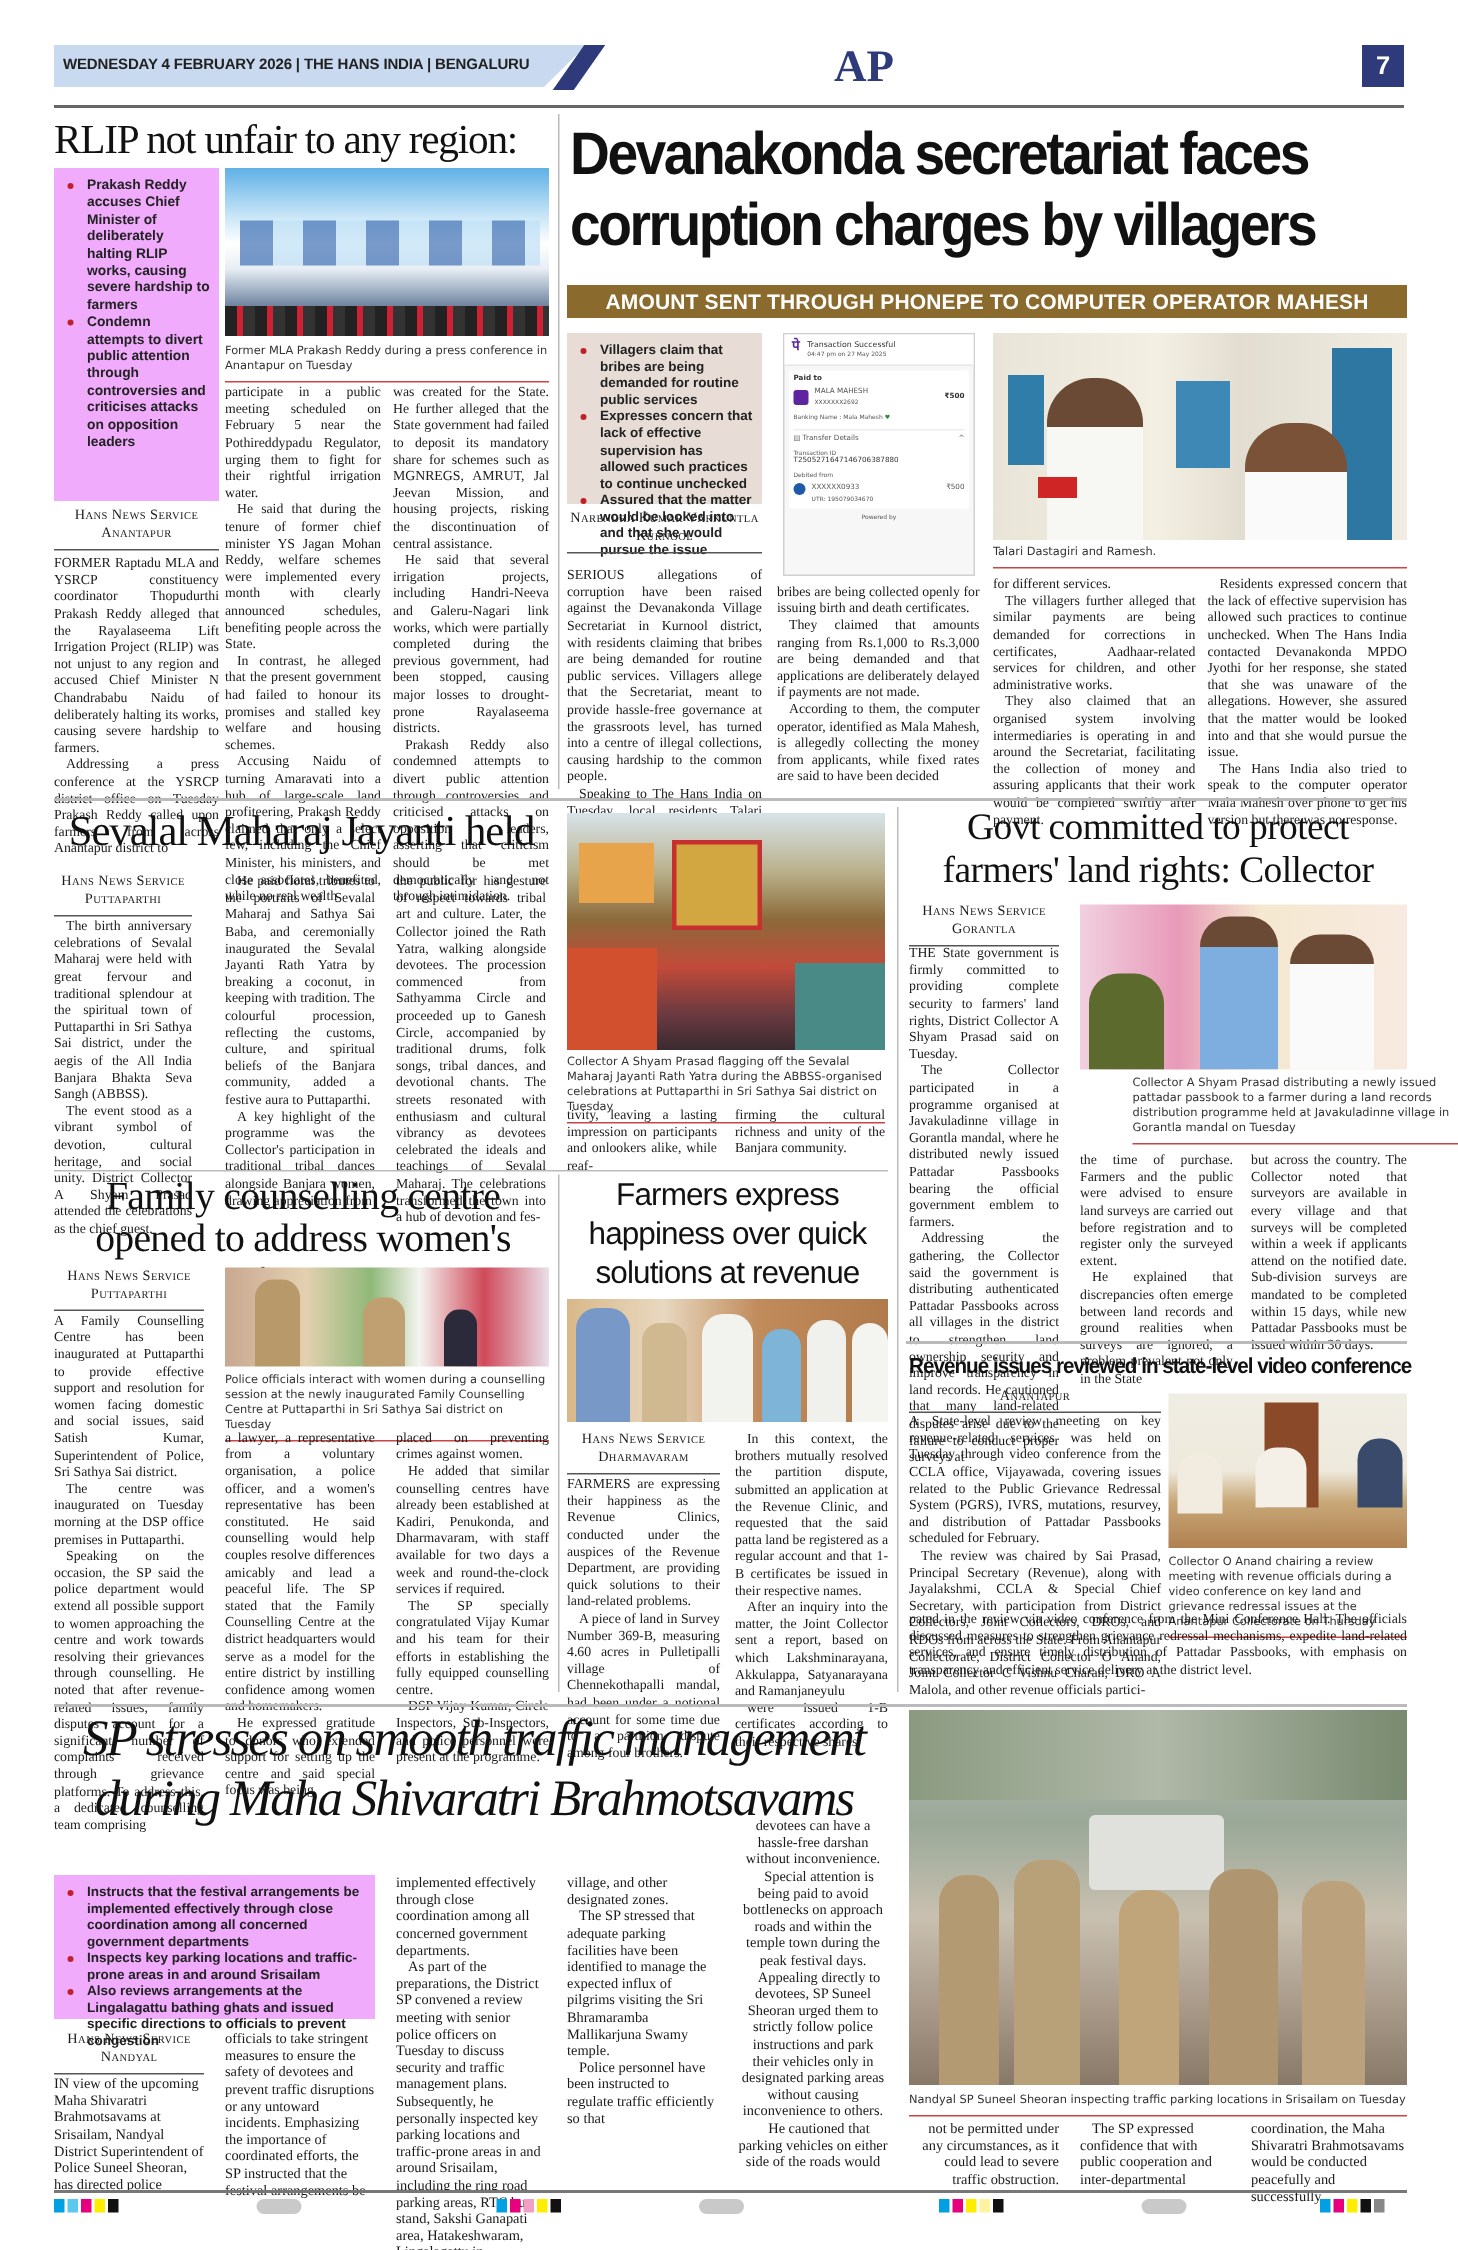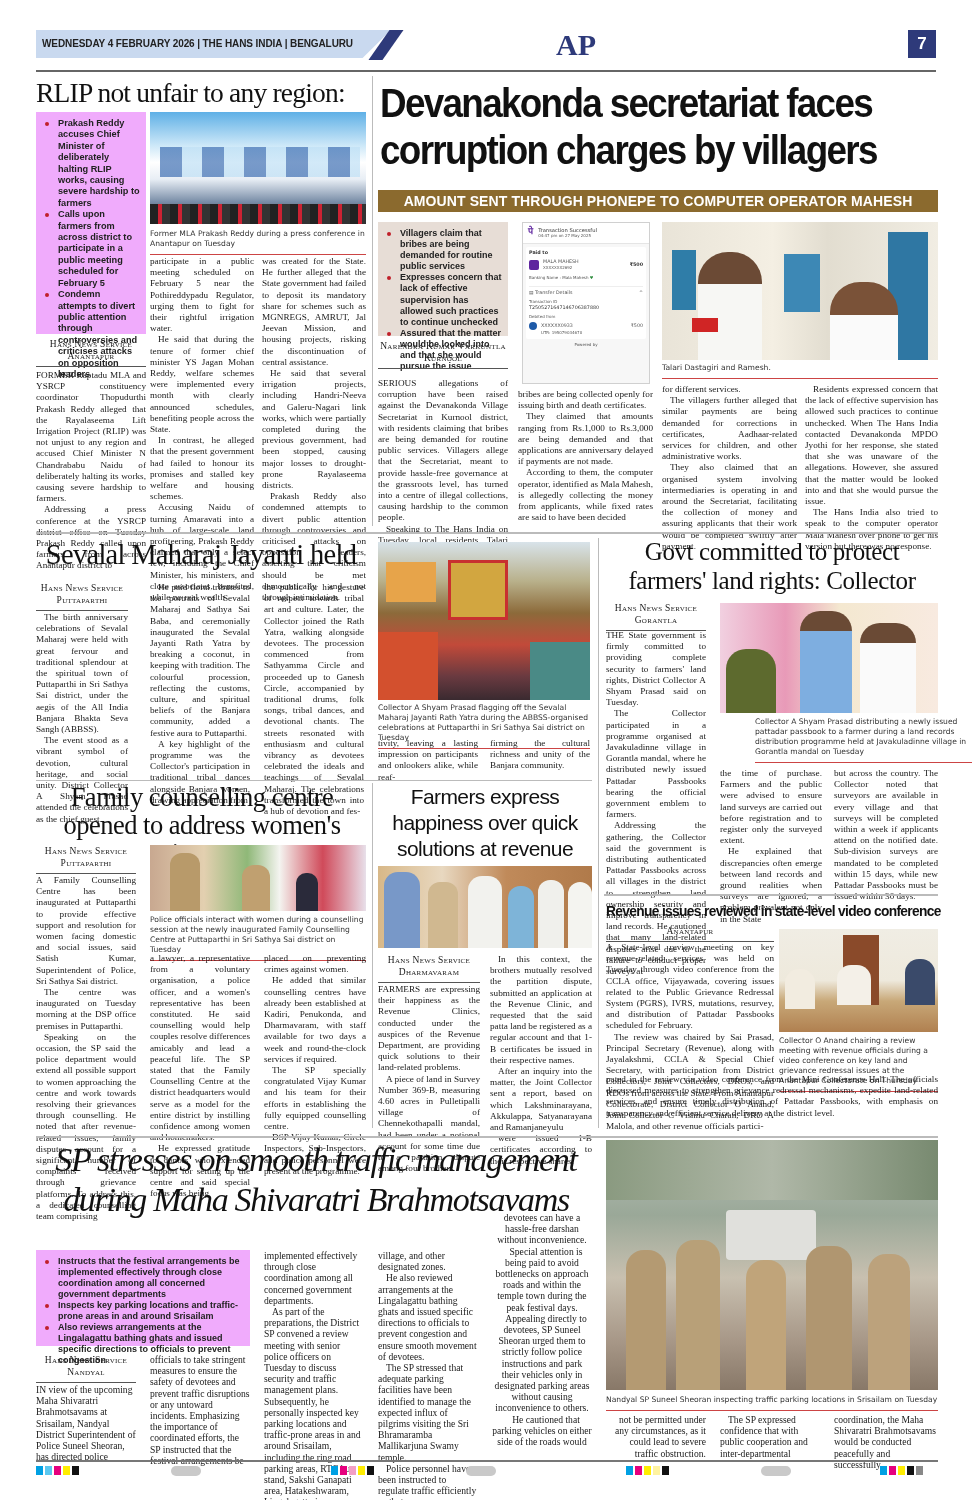--- a/index.html
+++ b/index.html
@@ -31,21 +31,20 @@
   <div style="position:absolute;left:6px;top:8px;font-family:'Liberation Sans',sans-serif;font-weight:bold;font-size:10px;color:#222;letter-spacing:-.1px">WEDNESDAY 4 FEBRUARY 2026 | THE HANS INDIA | BENGALURU</div>
   <div style="position:absolute;left:520px;top:-2px;font-family:'Liberation Serif',serif;font-weight:bold;font-size:30px;color:#2e3a7a">AP</div>
   <div style="position:absolute;right:0;top:0;width:28px;height:28px;background:#2e3a7a;color:#fff;font-family:'Liberation Sans',sans-serif;font-weight:bold;font-size:17px;text-align:center;line-height:28px">7</div>
 </div>
 <div class="rule" style="left:36px;top:70px;width:900px;height:2px;background:#666"></div>
 
 <div class="abs hl-serif" style="left:36px;top:76px;width:330px;font-size:27.5px;line-height:34px;text-align:left;letter-spacing:-.8px">RLIP not unfair to any region: YSRCP</div>
 
 <ul class="abs bullets" style="left:36px;top:112px;width:110px;height:222px;font-size:9.2px;line-height:11.4px">
   <li>Prakash Reddy accuses Chief Minister of deliberately halting RLIP works, causing severe hardship to farmers</li>
-  <li>Calls upon farmers from across district to participate in a public meeting scheduled for February 5</li>
   <li>Condemn attempts to divert public attention through controversies and criticises attacks on opposition leaders</li>
 </ul>
 
 <div class="photo" style="left:150px;top:112px;width:216px;height:112px;background:linear-gradient(180deg,#5fb0e6 0%,#cde8f8 30%,#ffffff 45%,#e8eef5 60%,#7a8ea8 80%,#2d2d33 100%)">
   <div style="position:absolute;left:10px;top:35px;width:200px;height:30px;background:repeating-linear-gradient(90deg,#3e6fb3 0 22px,#bfe0f5 22px 42px);opacity:.7"></div>
   <div style="position:absolute;left:0;bottom:0;width:100%;height:20px;background:repeating-linear-gradient(90deg,#222 0 8px,#c23 8px 12px,#333 12px 20px)"></div>
 </div>
 <div class="abs caption" style="left:150px;top:226px;width:216px">Former MLA Prakash Reddy during a press conference in Anantapur on Tuesday</div>
 
 <div class="abs" style="left:36px;top:338px;width:110px">
@@ -129,21 +128,21 @@
   <div style="position:absolute;left:30px;top:96px;width:26px;height:14px;background:#d02525"></div>
 </div>
 <div class="abs caption" style="left:662px;top:360px;width:276px">Talari Dastagiri and Ramesh.</div>
 
 <div class="abs txt" style="left:378px;top:378px;width:130px">
   <p class="first">SERIOUS allegations of corruption have been raised against the Devanakonda Village Secretariat in Kurnool district, with residents claiming that bribes are being demanded for routine public services. Villagers allege that the Secretariat, meant to provide hassle-free governance at the grassroots level, has turned into a centre of illegal collections, causing hardship to the common people.</p>
   <p>Speaking to The Hans India on Tuesday, local residents Talari Dastagiri and Ramesh alleged that</p>
 </div>
 <div class="abs txt" style="left:518px;top:389px;width:135px">
   <p class="first">bribes are being collected openly for issuing birth and death certificates.</p>
-  <p>They claimed that amounts ranging from Rs.1,000 to Rs.3,000 are being demanded and that applications are anniversary delayed if payments are not made.</p>
+  <p>They claimed that amounts ranging from Rs.1,000 to Rs.3,000 are being demanded and that applications are deliberately delayed if payments are not made.</p>
   <p>According to them, the computer operator, identified as Mala Mahesh, is allegedly collecting the money from applicants, while fixed rates are said to have been decided</p>
 </div>
 <div class="abs txt" style="left:662px;top:384px;width:135px">
   <p class="first">for different services.</p>
   <p>The villagers further alleged that similar payments are being demanded for corrections in certificates, Aadhaar-related services for children, and other administrative works.</p>
   <p>They also claimed that an organised system involving intermediaries is operating in and around the Secretariat, facilitating the collection of money and assuring applicants that their work would be completed swiftly after payment.</p>
 </div>
 <div class="abs txt" style="left:805px;top:384px;width:133px">
   <p>Residents expressed concern that the lack of effective supervision has allowed such practices to continue unchecked. When The Hans India contacted Devanakonda MPDO Jyothi for her response, she stated that she was unaware of the allegations. However, she assured that the matter would be looked into and that she would pursue the issue.</p>
   <p>The Hans India also tried to speak to the computer operator Mala Mahesh over phone to get his version but there was no response.</p>
@@ -292,21 +291,20 @@
   </div>
 <div class="abs txt" style="left:150px;top:1354px;width:100px;text-align:left;font-size:9.6px">
     <p class="first">officials to take stringent measures to ensure the safety of devotees and prevent traffic disruptions or any untoward incidents. Emphasizing the importance of coordinated efforts, the SP instructed that the festival arrangements be</p>
   </div>
 <div class="abs txt" style="left:264px;top:1250px;width:100px;text-align:left;font-size:9.6px">
     <p class="first">implemented effectively through close coordination among all concerned government departments.</p>
     <p>As part of the preparations, the District SP convened a review meeting with senior police officers on Tuesday to discuss security and traffic management plans. Subsequently, he personally inspected key parking locations and traffic-prone areas in and around Srisailam, including the ring road parking areas, RTC bus stand, Sakshi Ganapati area, Hatakeshwaram, Lingalagattu in Sundipenta</p>
   </div>
 <div class="abs txt" style="left:378px;top:1250px;width:100px;text-align:left;font-size:9.6px">
     <p class="first">village, and other designated zones.</p>
-    <p>He also reviewed arrangements at the Lingalagattu bathing ghats and issued specific directions to officials to prevent congestion and ensure smooth movement of devotees.</p>
     <p>The SP stressed that adequate parking facilities have been identified to manage the expected influx of pilgrims visiting the Sri Bhramaramba Mallikarjuna Swamy temple.</p>
     <p>Police personnel have been instructed to regulate traffic efficiently so that</p>
   </div>
 <div class="abs txt" style="left:492px;top:1212px;width:100px;text-align:center;font-size:9.6px">
     <p class="first">devotees can have a hassle-free darshan without inconvenience.</p>
     <p>Special attention is being paid to avoid bottlenecks on approach roads and within the temple town during the peak festival days.</p>
     <p>Appealing directly to devotees, SP Suneel Sheoran urged them to strictly follow police instructions and park their vehicles only in designated parking areas without causing inconvenience to others.</p>
     <p>He cautioned that parking vehicles on either side of the roads would</p>
   </div>
 

